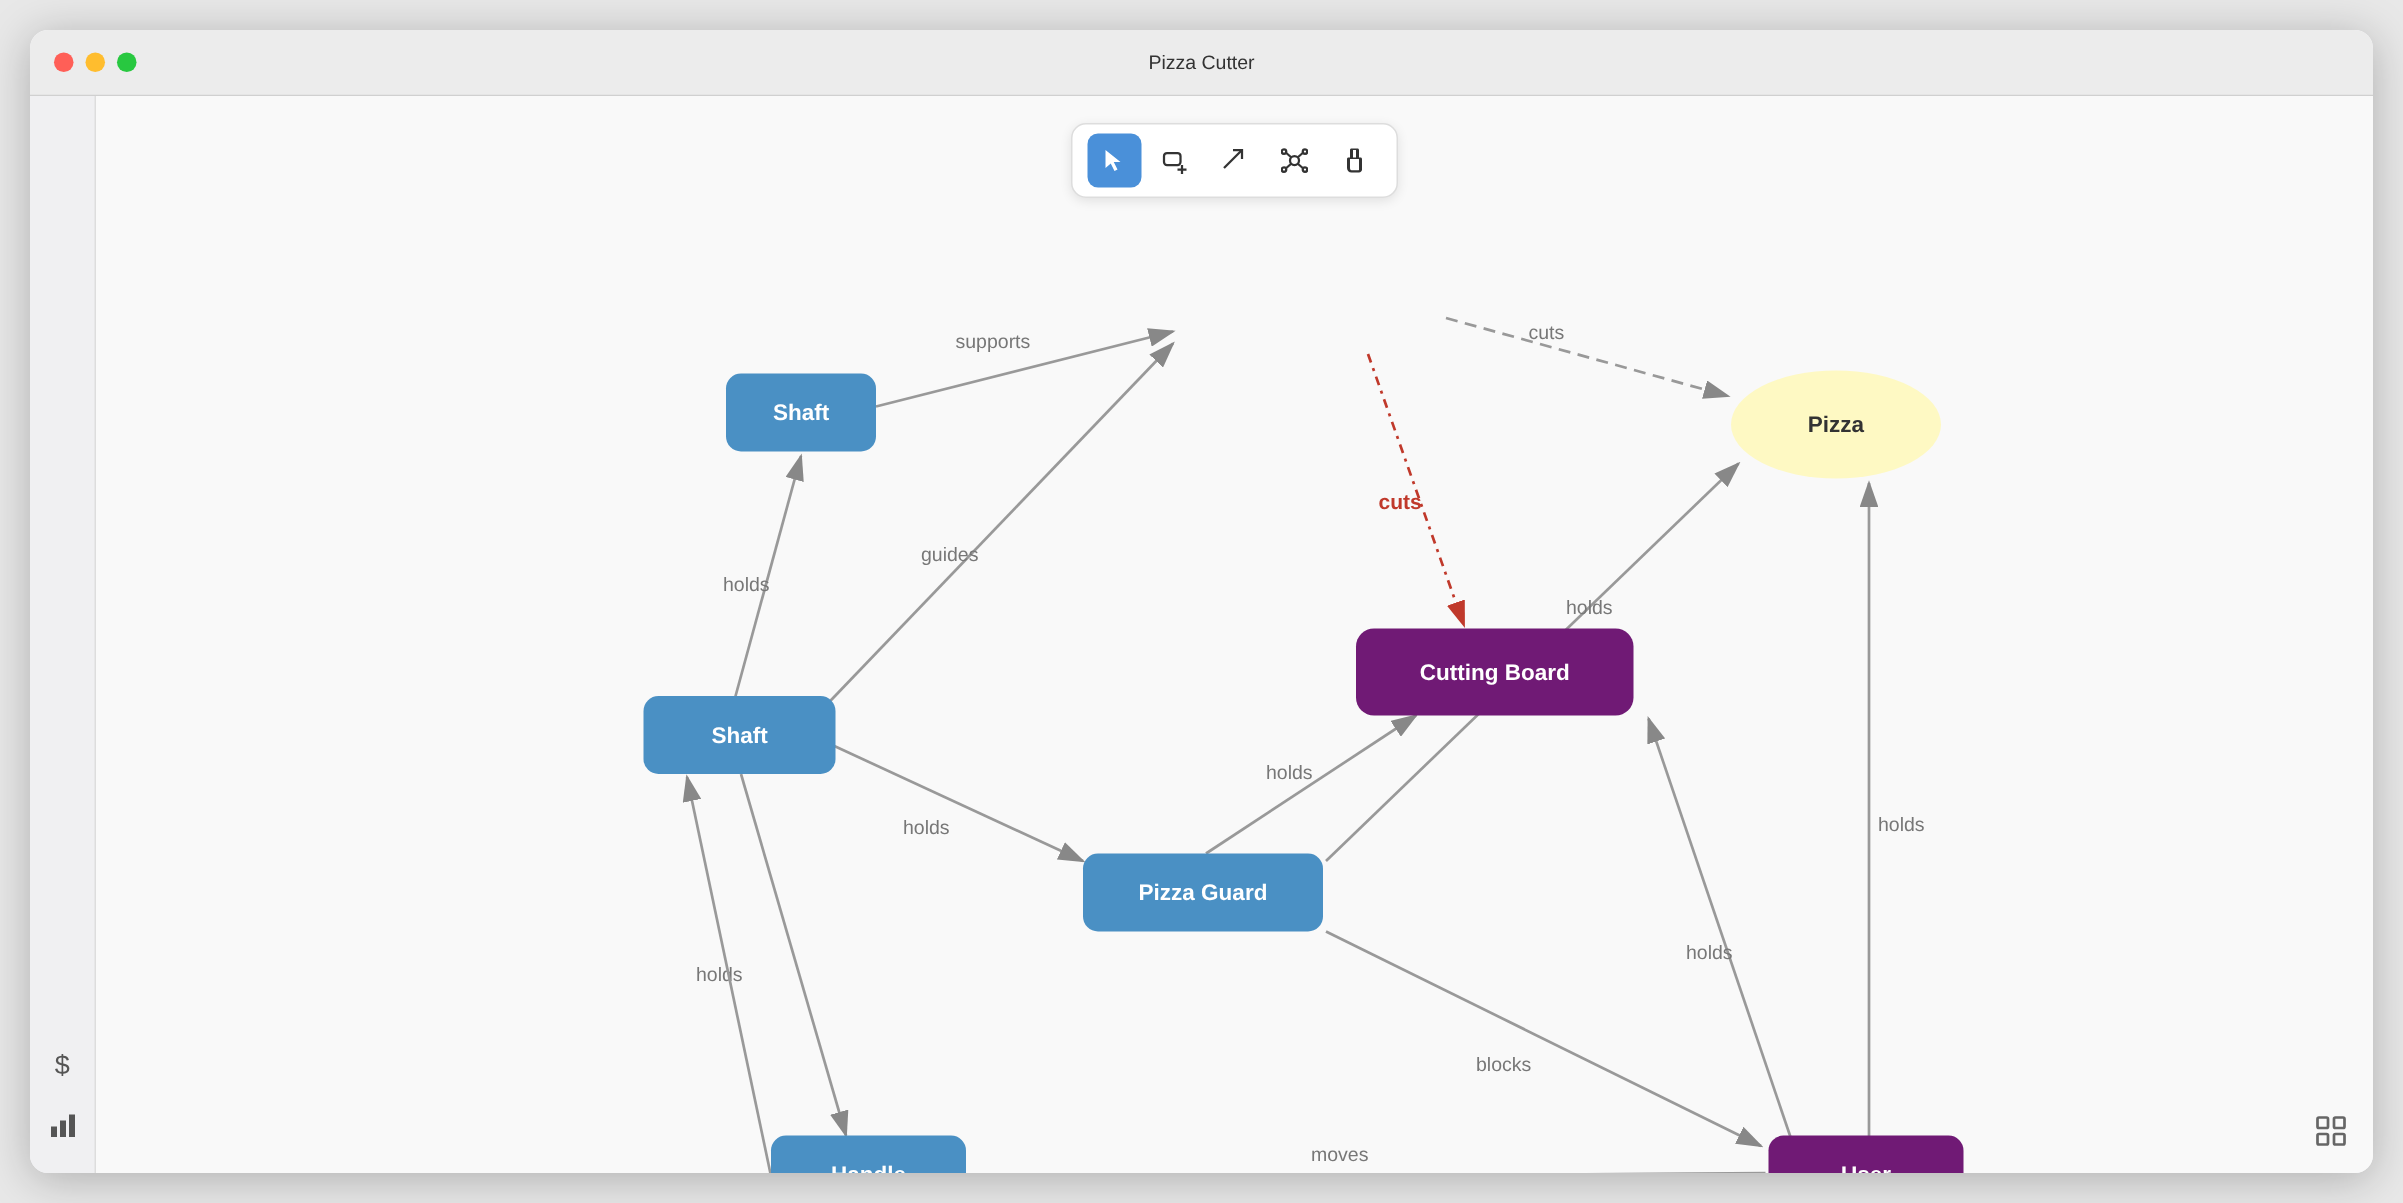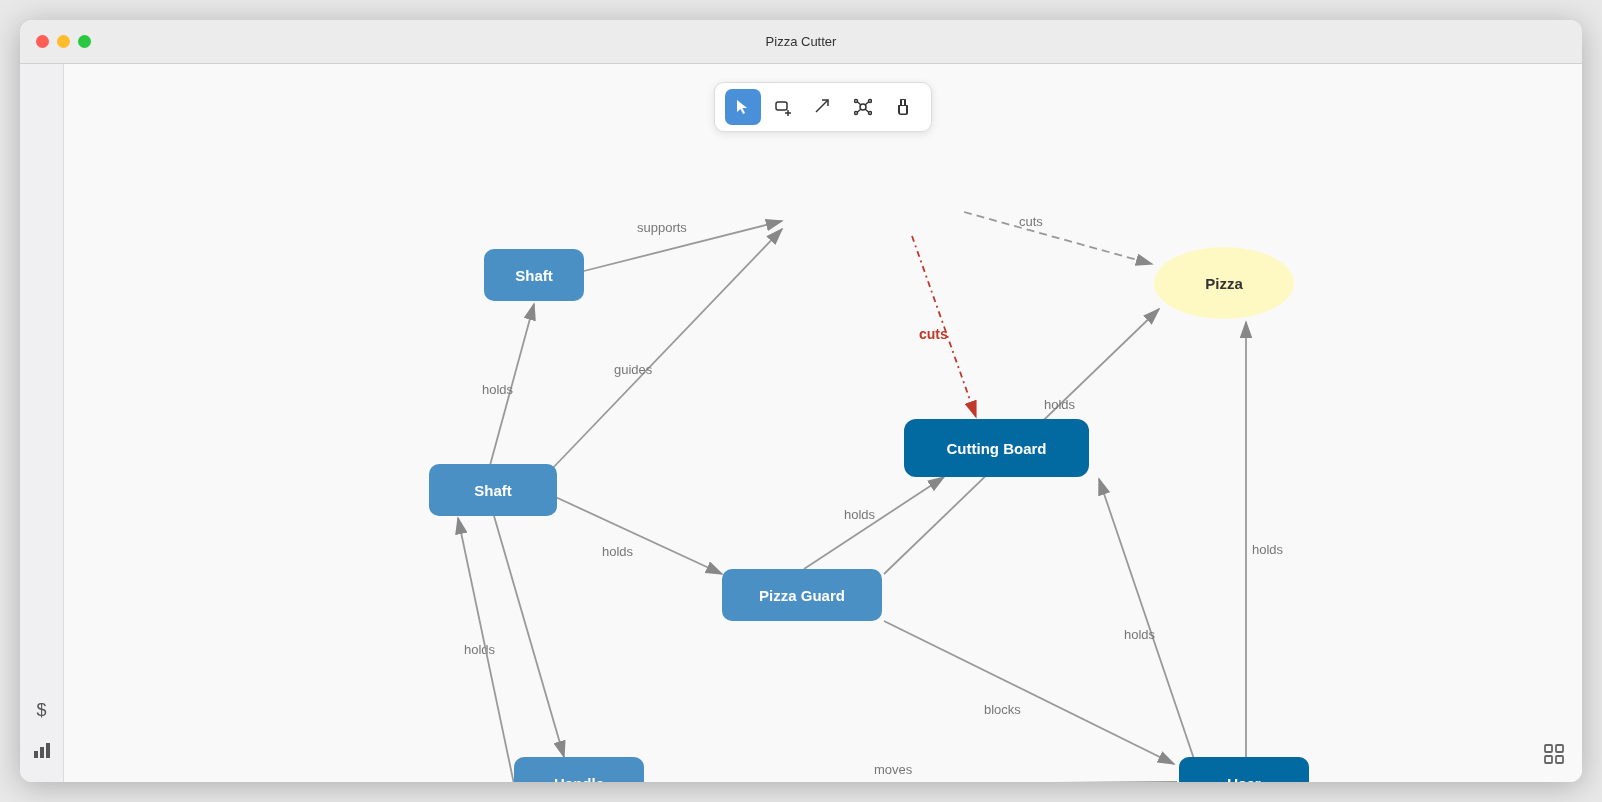--- a/index.html
+++ b/index.html
@@ -131,21 +131,21 @@
       align-items: center;
       justify-content: center;
       font-size: 15px;
       font-weight: 600;
       color: white;
       border-radius: 10px;
       cursor: pointer;
       text-align: center;
     }
     .node-blue { background: #4a90c4; }
-    .node-orange { background: #0369a1; }
+    .node-orange { background: #701a75; }
     .node-yellow {
       background: #fef9c3;
       border-radius: 50%;
       color: #333;
     }
     .bottom-right-icon {
       position: absolute;
       bottom: 12px;
       right: 12px;
       width: 32px;

